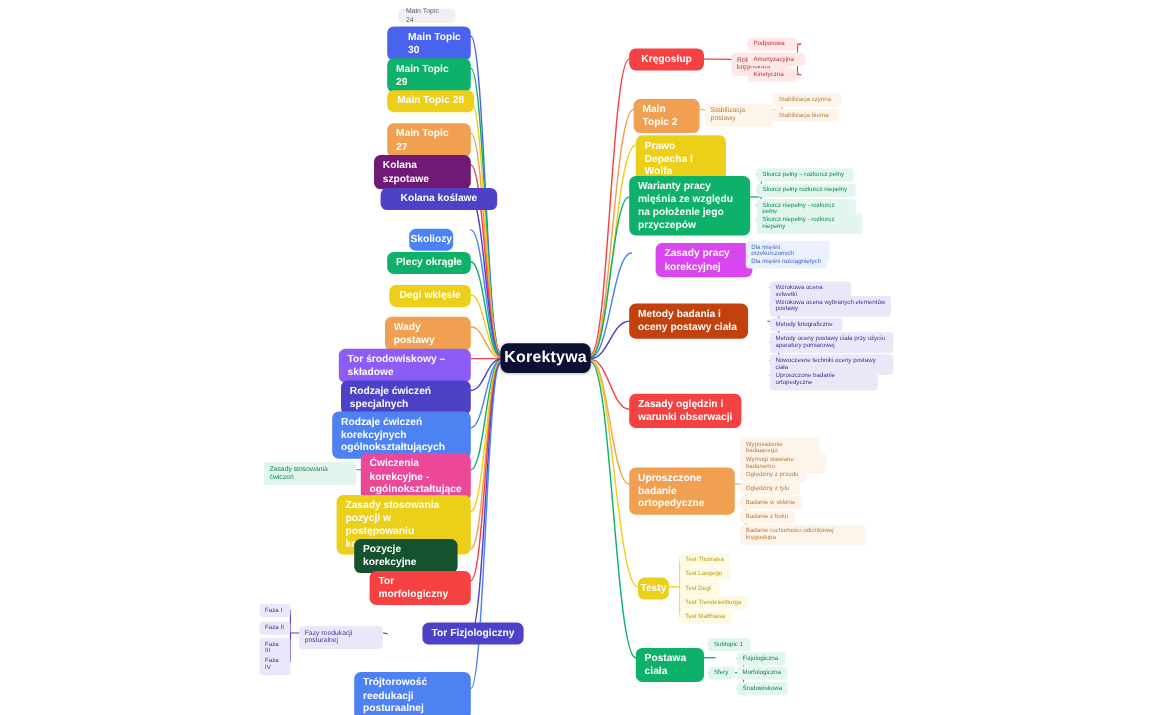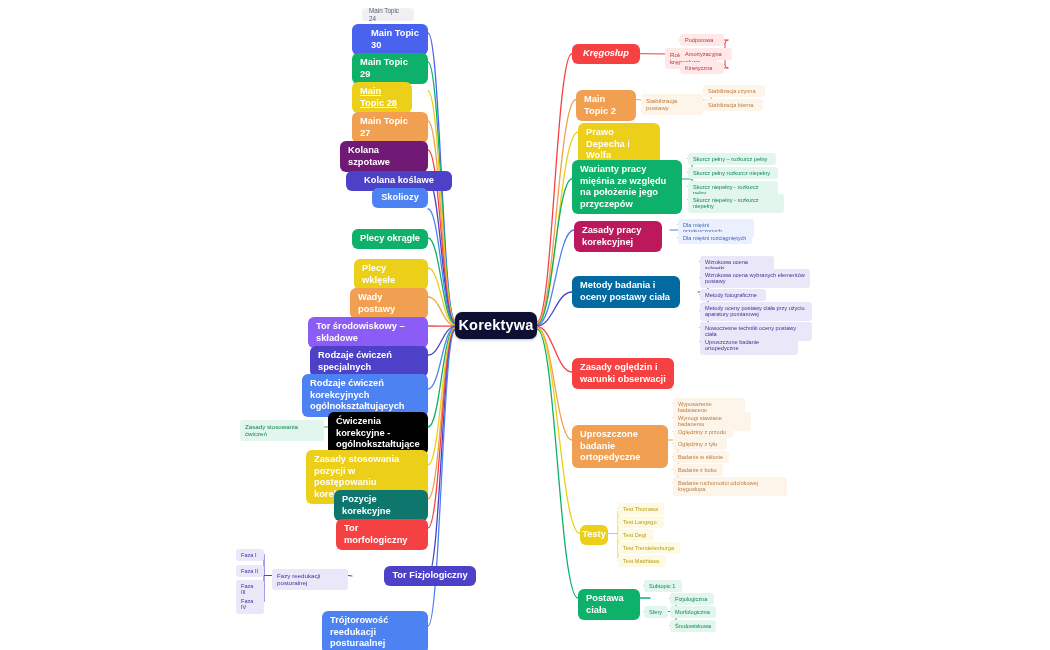--- a/index.html
+++ b/index.html
@@ -157,62 +157,62 @@
       <path d="M 676 601.5 Q 676 598.5 679 598.5" stroke="#0db16a" stroke-width="1" fill="none" stroke-linecap="round"></path>
       <path d="M 676 622.5 Q 676 625.5 679 625.5" stroke="#0db16a" stroke-width="1" fill="none" stroke-linecap="round"></path>
       <path d="M 679 598.5 L 670 598.5" stroke="#0db16a" stroke-width="1" fill="none" stroke-linecap="round"></path>
       <path d="M 676 611.5 L 670 611.5" stroke="#0db16a" stroke-width="1" fill="none" stroke-linecap="round"></path>
       <path d="M 679 625.5 L 670 625.5" stroke="#0db16a" stroke-width="1" fill="none" stroke-linecap="round"></path>
     </svg>
   <div id="nodes">
       <div class="node n-ghost" style="left: 362px; top: 8px; width: 52px; height: 13px;"><span>Main Topic 24</span></div>
       <div class="node n1 center" style="left: 352px; top: 24px; width: 76px; min-height: 18px; background: rgb(74, 99, 238); color: rgb(255, 255, 255); padding-left: 19px;"><span>Main Topic 30</span></div>
       <div class="node n1 center" style="left: 352px; top: 53px; width: 76px; min-height: 18px; background: rgb(13, 177, 106); color: rgb(255, 255, 255);"><span>Main Topic 29</span></div>
-      <div class="node n1 center" style="left: 352px; top: 82px; width: 60px; min-height: 18px; background: rgb(236, 207, 24); color: rgb(255, 255, 255); text-decoration: underline;"><span>Main Topic 28</span></div>
+      <div class="node n1 center" style="left: 352px; top: 82px; width: 79px; min-height: 18px; background: rgb(236, 207, 24); color: rgb(255, 255, 255);"><span>Main Topic 28</span></div>
       <div class="node n1 center" style="left: 352px; top: 112px; width: 76px; min-height: 18px; background: rgb(240, 160, 80); color: rgb(255, 255, 255);"><span>Main Topic 27</span></div>
       <div class="node n1 center" style="left: 340px; top: 141px; width: 88px; min-height: 18px; background: #701a75; color: rgb(255, 255, 255);"><span>Kolana szpotawe</span></div>
       <div class="node n1 center" style="left: 346px; top: 171px; width: 106px; min-height: 18px; background: rgb(77, 65, 200); color: rgb(255, 255, 255);"><span>Kolana koślawe</span></div>
-      <div class="node n1 center" style="left: 372px; top: 188px; width: 56px; min-height: 18px; background: rgb(77, 130, 243); color: rgb(255, 255, 255);"><span>Skoliozy</span></div>
+      <div class="node n1 center" style="left: 372px; top: 208px; width: 40px; min-height: 18px; background: rgb(77, 130, 243); color: rgb(255, 255, 255);"><span>Skoliozy</span></div>
       <div class="node n1 center" style="left: 352px; top: 229px; width: 76px; min-height: 18px; background: rgb(13, 177, 106); color: rgb(255, 255, 255); justify-content: flex-end;"><span>Plecy okrągłe</span></div>
-      <div class="node n1 center" style="left: 354px; top: 259px; width: 74px; min-height: 18px; background: rgb(236, 207, 24); color: rgb(255, 255, 255);"><span>Plecy wklęsłe</span></div>
+      <div class="node n1 center" style="left: 354px; top: 259px; width: 74px; min-height: 18px; background: rgb(236, 207, 24); color: rgb(255, 255, 255);"><span>Degi wklęsłe</span></div>
       <div class="node n1 center" style="left: 350px; top: 288px; width: 78px; min-height: 18px; background: rgb(240, 160, 80); color: rgb(255, 255, 255);"><span>Wady postawy</span></div>
       <div class="node n1 center" style="left: 308px; top: 317px; width: 120px; min-height: 18px; background: #8b5cf6; color: rgb(255, 255, 255);"><span>Tor środowiskowy – składowe</span></div>
       <div class="node n1 center" style="left: 310px; top: 346px; width: 118px; min-height: 18px; background: rgb(77, 65, 200); color: rgb(255, 255, 255);"><span>Rodzaje ćwiczeń specjalnych</span></div>
       <div class="node n1" style="left: 302px; top: 374px; width: 126px; min-height: 30px; background: rgb(77, 130, 243); color: rgb(255, 255, 255);"><span>Rodzaje ćwiczeń korekcyjnych ogólnokształtujących</span></div>
-      <div class="node n1" style="left: 328px; top: 412px; width: 100px; min-height: 30px; background: #000000; color: rgb(255, 255, 255);"><span>Ćwiczenia korekcyjne - ogólnokształtujące</span></div>
+      <div class="node n1" style="left: 328px; top: 412px; width: 100px; min-height: 30px; background: #ec4899; color: rgb(255, 255, 255);"><span>Ćwiczenia korekcyjne - ogólnokształtujące</span></div>
       <div class="node n1" style="left: 306px; top: 450px; width: 122px; min-height: 30px; background: rgb(236, 207, 24); color: rgb(255, 255, 255);"><span>Zasady stosowania pozycji w postępowaniu korekcyjnym</span></div>
-      <div class="node n1 center" style="left: 334px; top: 490px; width: 94px; min-height: 18px; background: #0f766e; color: rgb(255, 255, 255);"><span>Pozycje korekcyjne</span></div>
+      <div class="node n1 center" style="left: 322px; top: 490px; width: 94px; min-height: 18px; background: #14532d; color: rgb(255, 255, 255);"><span>Pozycje korekcyjne</span></div>
       <div class="node n1 center" style="left: 336px; top: 519px; width: 92px; min-height: 18px; background: rgb(245, 65, 65); color: rgb(255, 255, 255);"><span>Tor morfologiczny</span></div>
       <div class="node n1 center" style="left: 352px; top: 566px; width: 92px; min-height: 20px; background: rgb(77, 65, 200); color: rgb(255, 255, 255); margin-left: 32px;"><span>Tor Fizjologiczny</span></div>
       <div class="node n1" style="left: 322px; top: 611px; width: 106px; min-height: 30px; background: rgb(77, 130, 243); color: rgb(255, 255, 255);"><span>Trójtorowość reedukacji posturaalnej</span></div>
       <div class="node n2" style="left: 240px; top: 420px; width: 84px; min-height: 14px; background: rgb(226, 246, 237); color: rgb(10, 133, 80);"><span>Zasady stosowania ćwiczeń</span></div>
       <div class="node n2 center" style="left: 272px; top: 569px; width: 76px; min-height: 13px; background: rgb(234, 232, 248); color: rgb(62, 52, 160);"><span>Fazy reedukacji posturalnej</span></div>
       <div class="node n3 center" style="left: 236px; top: 549px; width: 28px; min-height: 12px; background: rgb(234, 232, 248); color: rgb(62, 52, 160);"><span>Faza I</span></div>
       <div class="node n3 center" style="left: 236px; top: 565px; width: 28px; min-height: 12px; background: rgb(234, 232, 248); color: rgb(62, 52, 160);"><span>Faza II</span></div>
       <div class="node n3 center" style="left: 236px; top: 580px; width: 28px; min-height: 12px; background: rgb(234, 232, 248); color: rgb(62, 52, 160);"><span>Faza III</span></div>
       <div class="node n3 center" style="left: 236px; top: 595px; width: 28px; min-height: 12px; background: rgb(234, 232, 248); color: rgb(62, 52, 160);"><span>Faza IV</span></div>
-      <div class="node n1 center" style="left: 572px; top: 44px; width: 68px; min-height: 19px; background: rgb(245, 65, 65); color: rgb(255, 255, 255); font-style: italic;"><span>Kręgosłup</span></div>
+      <div class="node n1 center" style="left: 572px; top: 44px; width: 68px; min-height: 19px; background: rgb(245, 65, 65); color: rgb(255, 255, 255);"><span>Kręgosłup</span></div>
       <div class="node n2 center" style="left: 665px; top: 48px; width: 52px; min-height: 12px; background: rgb(254, 232, 232); color: rgb(191, 51, 51);"><span>Role kręgosłupa</span></div>
       <div class="node n3" style="left: 680px; top: 34px; width: 44px; min-height: 12px; background: rgb(254, 232, 232); color: rgb(191, 51, 51);"><span>Podporowa</span></div>
       <div class="node n3" style="left: 680px; top: 48px; width: 52px; min-height: 12px; background: rgb(254, 232, 232); color: rgb(191, 51, 51);"><span>Amortyzacyjna</span></div>
       <div class="node n3" style="left: 680px; top: 62px; width: 44px; min-height: 12px; background: rgb(254, 232, 232); color: rgb(191, 51, 51);"><span>Kinetyczna</span></div>
       <div class="node n1 center" style="left: 576px; top: 90px; width: 60px; min-height: 19px; background: rgb(240, 160, 80); color: rgb(255, 255, 255);"><span>Main Topic 2</span></div>
       <div class="node n2 center" style="left: 641px; top: 94px; width: 62px; min-height: 12px; background: rgb(253, 244, 234); color: rgb(187, 125, 62);"><span>Stabilizacja postawy</span></div>
       <div class="node n3" style="left: 703px; top: 85px; width: 62px; min-height: 12px; background: rgb(253, 244, 234); color: rgb(187, 125, 62);"><span>Stabilizacja czynna</span></div>
       <div class="node n3" style="left: 703px; top: 99px; width: 60px; min-height: 12px; background: rgb(253, 244, 234); color: rgb(187, 125, 62);"><span>Stabilizacja bierna</span></div>
       <div class="node n1 center" style="left: 578px; top: 123px; width: 82px; min-height: 18px; background: rgb(236, 207, 24); color: rgb(255, 255, 255);"><span>Prawo Depecha i Wolfa</span></div>
       <div class="node n1" style="left: 572px; top: 160px; width: 110px; min-height: 38px; background: rgb(13, 177, 106); color: rgb(255, 255, 255);"><span>Warianty pracy mięśnia ze względu na położenie jego przyczepów</span></div>
       <div class="node n3" style="left: 688px; top: 153px; width: 88px; min-height: 11px; background: rgb(226, 246, 237); color: rgb(10, 138, 83);"><span>Skurcz pełny – rozkurcz pełny</span></div>
       <div class="node n3" style="left: 688px; top: 167px; width: 90px; min-height: 11px; background: rgb(226, 246, 237); color: rgb(10, 138, 83);"><span>Skurcz pełny rozkurcz niepełny</span></div>
       <div class="node n3" style="left: 688px; top: 181px; width: 90px; min-height: 11px; background: rgb(226, 246, 237); color: rgb(10, 138, 83);"><span>Skurcz niepełny - rozkurcz pełny</span></div>
       <div class="node n3" style="left: 688px; top: 194px; width: 96px; min-height: 11px; background: rgb(226, 246, 237); color: rgb(10, 138, 83);"><span>Skurcz niepełny - rozkurcz niepełny</span></div>
-      <div class="node n1 center" style="left: 574px; top: 221px; width: 88px; min-height: 18px; background: #be185d; color: rgb(255, 255, 255);"><span>Zasady pracy korekcyjnej</span></div>
+      <div class="node n1 center" style="left: 596px; top: 221px; width: 88px; min-height: 18px; background: #d946ef; color: rgb(255, 255, 255);"><span>Zasady pracy korekcyjnej</span></div>
       <div class="node n3" style="left: 678px; top: 219px; width: 76px; min-height: 11px; background: rgb(234, 240, 254); color: rgb(60, 101, 190);"><span>Dla mięśni przykurczonych</span></div>
       <div class="node n3" style="left: 678px; top: 232px; width: 74px; min-height: 11px; background: rgb(234, 240, 254); color: rgb(60, 101, 190);"><span>Dla mięśni rozciągniętych</span></div>
-      <div class="node n1" style="left: 572px; top: 276px; width: 108px; min-height: 32px; background: #0369a1; color: rgb(255, 255, 255);"><span>Metody badania i oceny postawy ciała</span></div>
+      <div class="node n1" style="left: 572px; top: 276px; width: 108px; min-height: 32px; background: #c2410c; color: rgb(255, 255, 255);"><span>Metody badania i oceny postawy ciała</span></div>
       <div class="node n3" style="left: 700px; top: 256px; width: 74px; min-height: 11px; background: rgb(234, 232, 248); color: rgb(60, 51, 156);"><span>Wzrokowa ocena sylwetki</span></div>
       <div class="node n3" style="left: 700px; top: 269px; width: 110px; min-height: 18px; background: rgb(234, 232, 248); color: rgb(60, 51, 156);"><span>Wzrokowa ocena wybranych elementów postawy</span></div>
       <div class="node n3" style="left: 700px; top: 289px; width: 66px; min-height: 11px; background: rgb(234, 232, 248); color: rgb(60, 51, 156);"><span>Metody fotograficzne</span></div>
       <div class="node n3" style="left: 700px; top: 302px; width: 112px; min-height: 18px; background: rgb(234, 232, 248); color: rgb(60, 51, 156);"><span>Metody oceny postawy ciała przy użyciu aparatury pomiarowej</span></div>
       <div class="node n3" style="left: 700px; top: 322px; width: 112px; min-height: 11px; background: rgb(234, 232, 248); color: rgb(60, 51, 156);"><span>Nowoczesne techniki oceny postawy ciała</span></div>
       <div class="node n3" style="left: 700px; top: 336px; width: 98px; min-height: 11px; background: rgb(234, 232, 248); color: rgb(60, 51, 156);"><span>Uproszczone badanie ortopedyczne</span></div>
       <div class="node n1" style="left: 572px; top: 358px; width: 102px; min-height: 28px; background: rgb(245, 65, 65); color: rgb(255, 255, 255);"><span>Zasady oględzin i warunki obserwacji</span></div>
       <div class="node n1" style="left: 572px; top: 425px; width: 96px; min-height: 30px; background: rgb(240, 160, 80); color: rgb(255, 255, 255);"><span>Uproszczone badanie ortopedyczne</span></div>
       <div class="node n3" style="left: 673px; top: 398px; width: 72px; min-height: 11px; background: rgb(253, 244, 234); color: rgb(187, 125, 62);"><span>Wyposażenie badającego</span></div>
       <div class="node n3" style="left: 673px; top: 412px; width: 78px; min-height: 11px; background: rgb(253, 244, 234); color: rgb(187, 125, 62);"><span>Wymogi stawiane badanemu</span></div>

